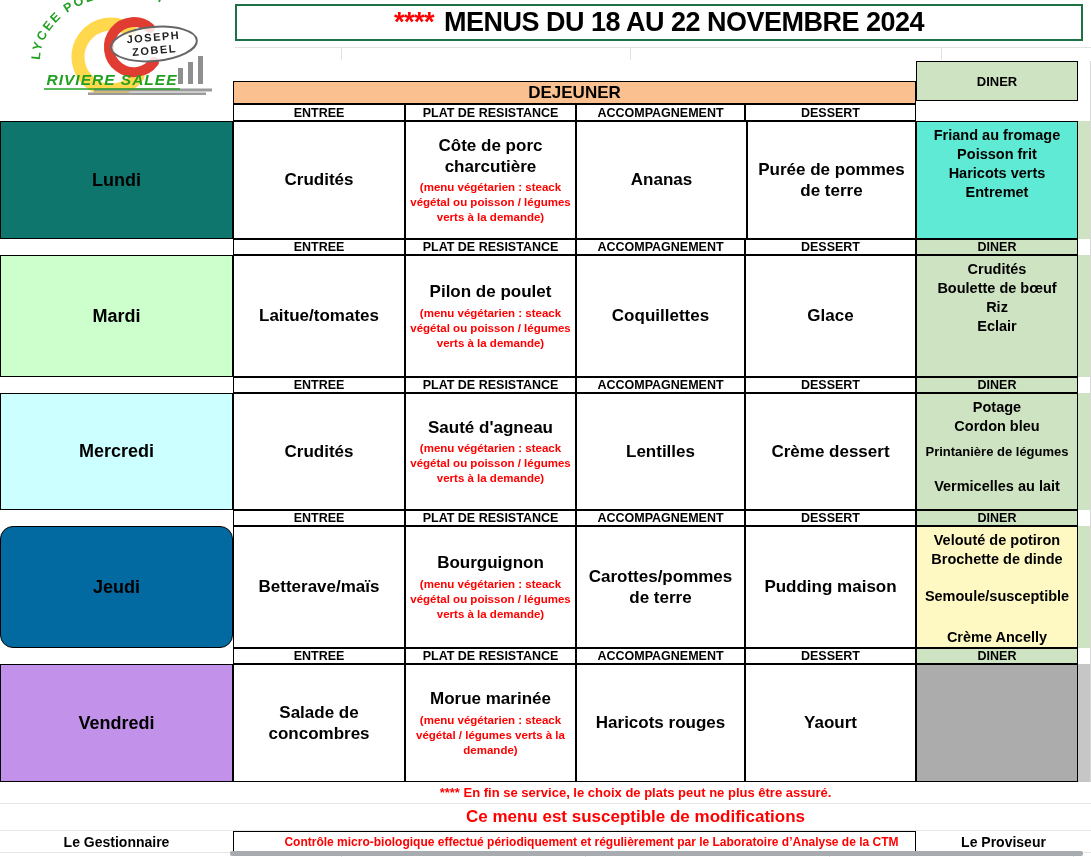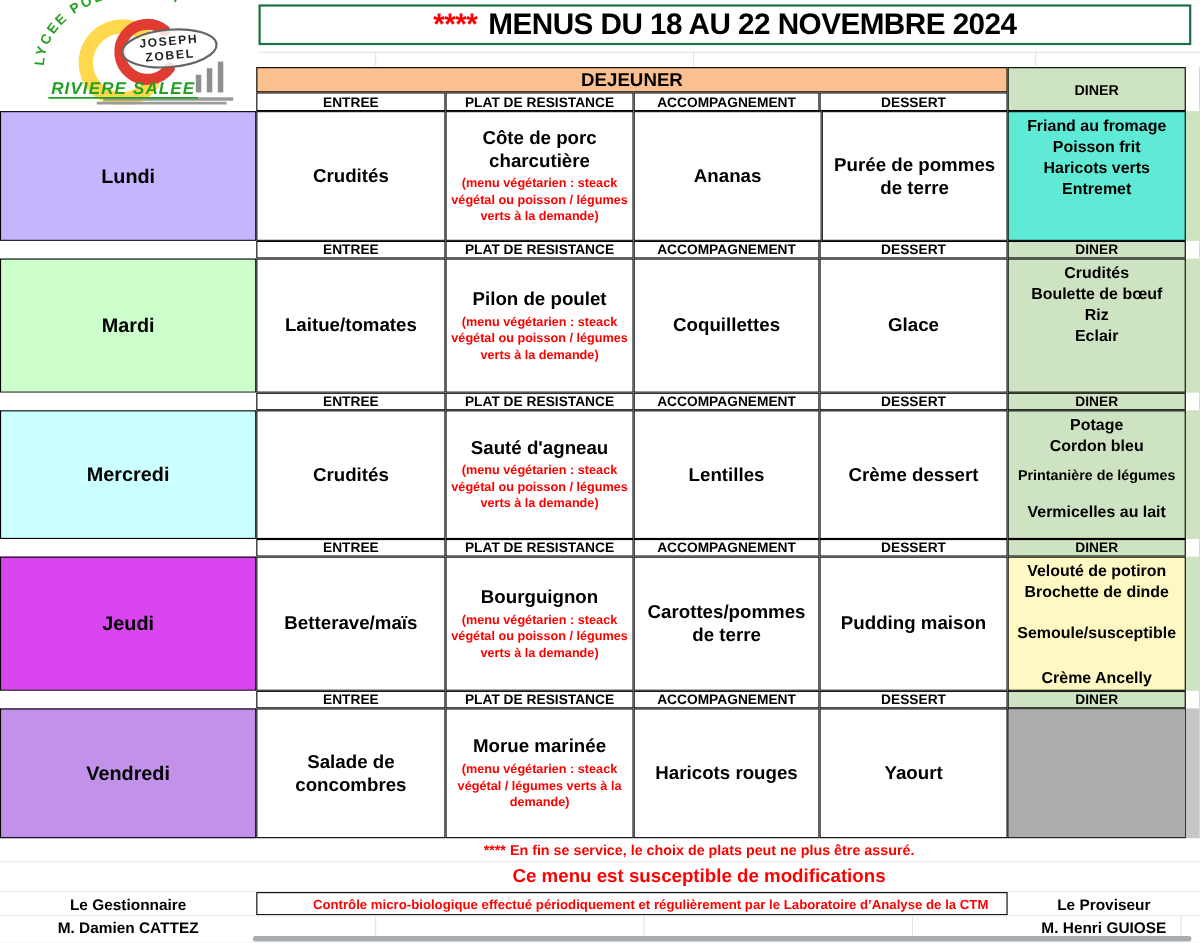--- a/index.html
+++ b/index.html
@@ -96,34 +96,34 @@
   <div class="faint-h" style="top:47px;left:235px;right:0;"></div>
   <div class="faint-v" style="top:47px;height:13px;left:341px;"></div>
   <div class="faint-v" style="top:47px;height:13px;left:630px;"></div>
   <div class="faint-v" style="top:47px;height:13px;left:941px;"></div>
 
   <div id="table">
 
     <div class="trow">
       <div class="c-day"></div>
       <div class="hdr-block">
-        <div class="dejeuner" style="background-color: rgb(250, 192, 144);">DEJEUNER</div>
+        <div class="dejeuner" style="background-color: rgb(250, 192, 144); margin-top: 20px;">DEJEUNER</div>
         <div class="subrow">
           <div class="sub c-entree">ENTREE</div>
           <div class="sub c-plat">PLAT DE RESISTANCE</div>
           <div class="sub c-acc">ACCOMPAGNEMENT</div>
           <div class="sub c-dessert">DESSERT</div>
         </div>
       </div>
       <div class="diner-head c-diner" style="background-color: rgb(206, 227, 193);">DINER</div>
       <div class="c-rail rail"></div>
     </div>
 
     <div class="trow" style="height:118px">
-      <div class="daycell c-day" style="background-color: #c4b5fd;">Lundi</div>
+      <div class="daycell c-day" style="background-color: #0f766e;">Lundi</div>
       <div class="cell c-entree">Crudités</div>
       <div class="cell dishwrap c-plat">
         <div>Côte de porc charcutière</div>
         <div class="note">(menu végétarien : steack végétal ou poisson / légumes verts à la demande)</div>
       </div>
       <div class="cell c-dessert">Ananas</div>
       <div class="cell c-acc">Purée de pommes de terre</div>
       <div class="dinercell c-diner" style="background-color: #5eead4;">
         <div>Friand au fromage</div>
         <div>Poisson frit</div>
@@ -193,21 +193,21 @@
       <div class="c-day sep-spacer"></div>
       <div class="sub c-entree">ENTREE</div>
       <div class="sub c-plat">PLAT DE RESISTANCE</div>
       <div class="sub c-acc">ACCOMPAGNEMENT</div>
       <div class="sub c-dessert">DESSERT</div>
       <div class="sub c-diner" style="background-color: rgb(206, 227, 193);">DINER</div>
       <div class="c-rail rail"></div>
     </div>
 
     <div class="trow" style="height:122px">
-      <div class="daycell c-day" style="background-color: #d946ef;">Jeudi</div>
+      <div class="daycell c-day" style="background-color: #0369a1; border-radius: 13px;">Jeudi</div>
       <div class="cell c-entree">Betterave/maïs</div>
       <div class="cell dishwrap c-plat">
         <div>Bourguignon</div>
         <div class="note">(menu végétarien : steack végétal ou poisson / légumes verts à la demande)</div>
       </div>
       <div class="cell c-acc">Carottes/pommes de terre</div>
       <div class="cell c-dessert">Pudding maison</div>
       <div class="dinercell c-diner" style="background-color: #fef9c3;">
         <div>Velouté de potiron</div>
         <div>Brochette de dinde</div>

